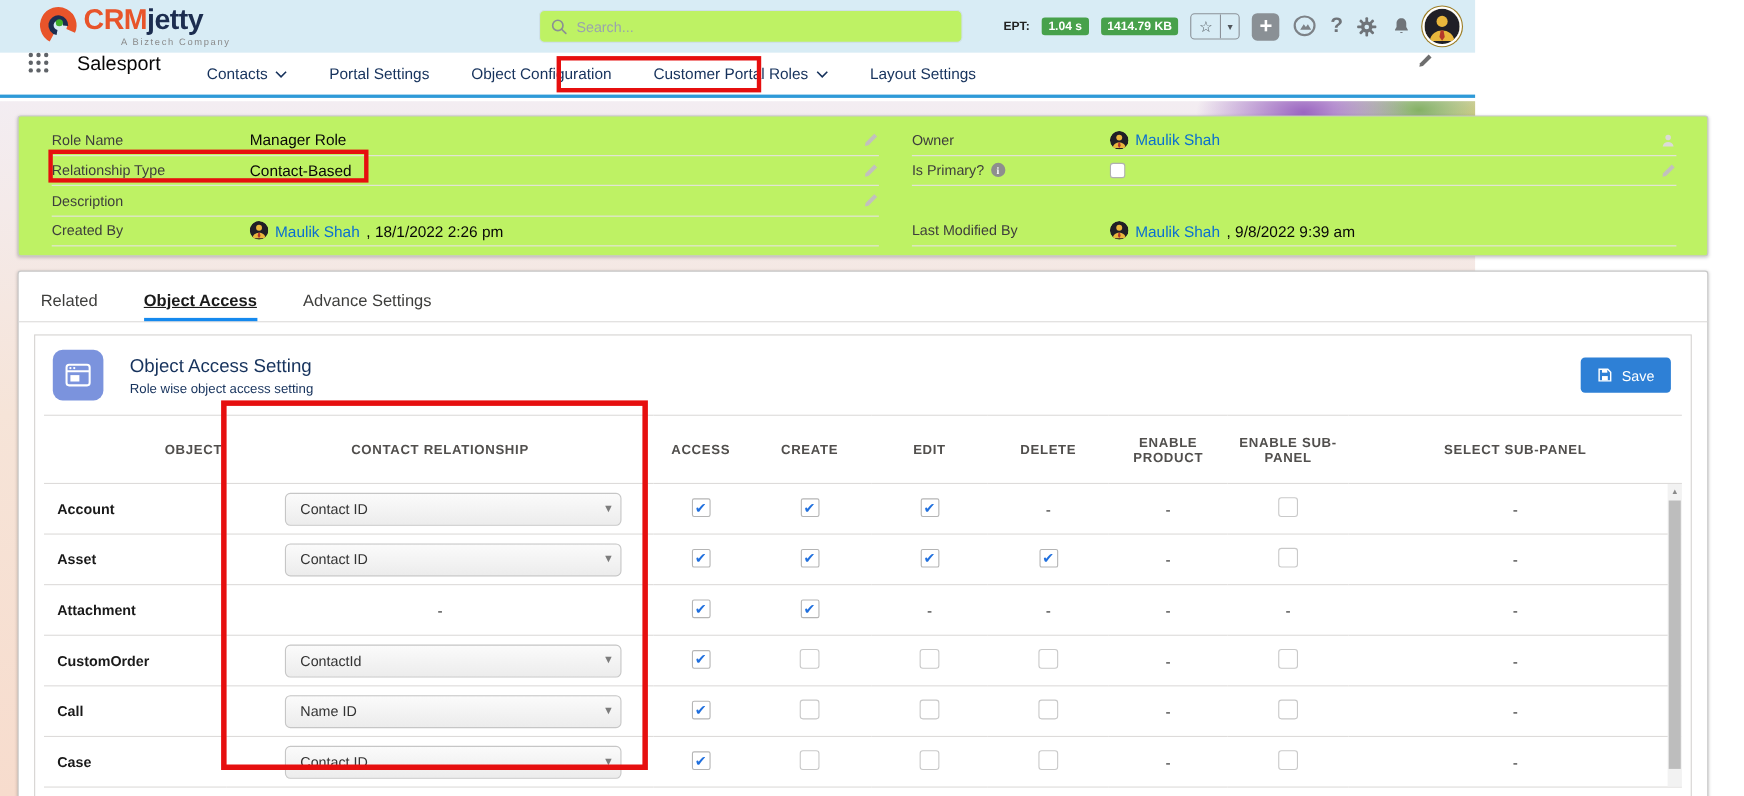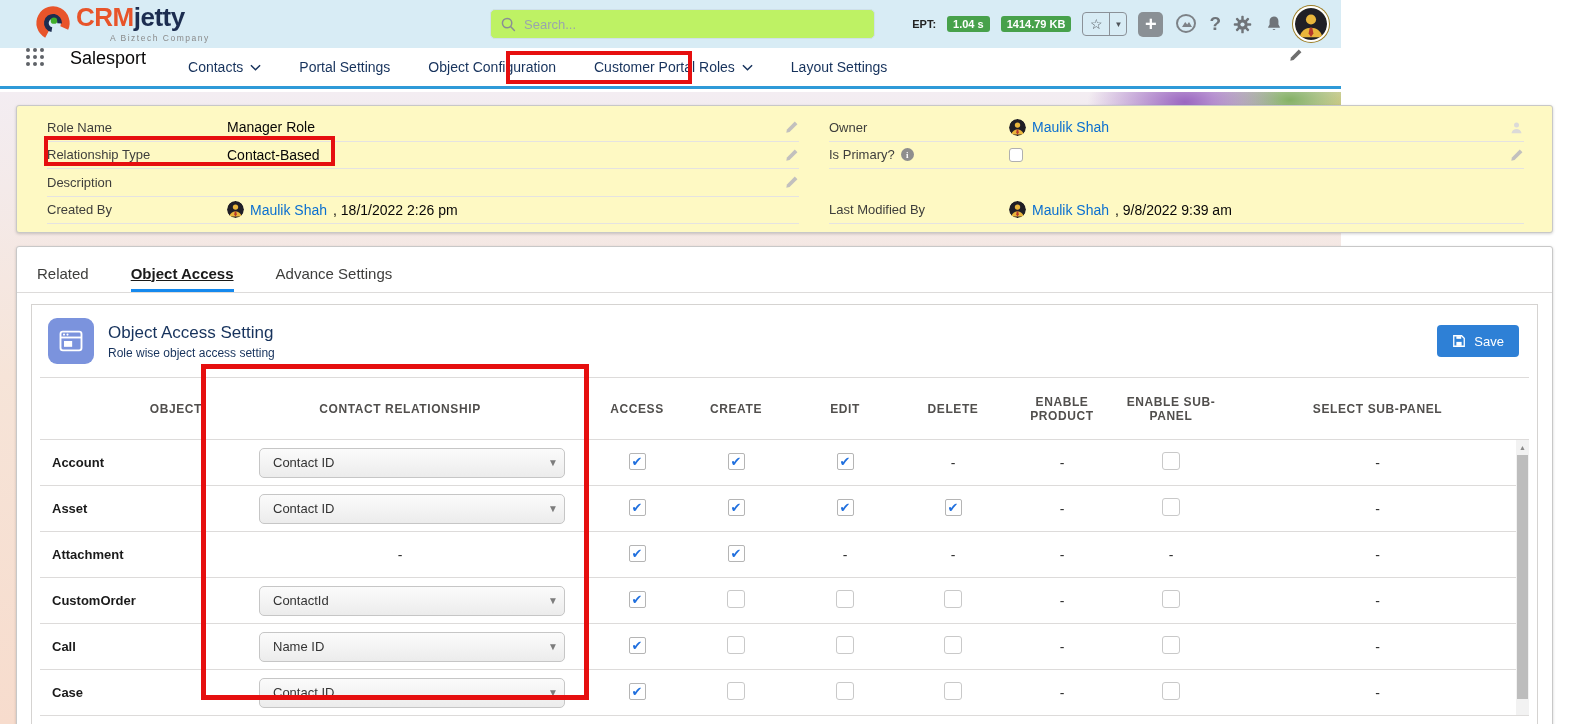--- a/index.html
+++ b/index.html
@@ -42,21 +42,21 @@
   .page-bg { position:absolute; inset:0;
     background:
       radial-gradient(ellipse 150px 70px at 1185px 10px, rgba(150,95,190,.95), transparent 65%),
       radial-gradient(ellipse 120px 60px at 1290px 8px,  rgba(120,170,85,.9),  transparent 65%),
       radial-gradient(ellipse 110px 55px at 1365px 14px, rgba(230,200,90,.85), transparent 65%),
       radial-gradient(ellipse 300px 140px at 1520px 60px, rgba(240,190,165,.95), transparent 75%),
       linear-gradient(180deg, #f3edf2 0%, #f6e4d8 45%, #f7dccd 100%);
   }
 
   
-  .detail-card { position:absolute; left:16px; top:13px; width:1537px; height:128px; background:#fef9c3; border:1px solid #c8c8c8; border-radius:3px; box-shadow:0 1px 3px rgba(0,0,0,.18); display:flex; padding:8px 28px 8px 30px; }
+  .detail-card { position:absolute; left:16px; top:13px; width:1537px; height:128px; background:#bef264; border:1px solid #c8c8c8; border-radius:3px; box-shadow:0 1px 3px rgba(0,0,0,.18); display:flex; padding:8px 28px 8px 30px; }
   .dcol { display:flex; flex-direction:column; }
   .dcol.left { width:752px; }
   .dcol.right { flex:1; margin-left:30px; }
   .frow { display:flex; align-items:center; height:28px; border-bottom:1px solid #e5e3e1; }
   .frow.blank { border-bottom:none; }
   .frow .lbl { width:180px; font-size:13px; color:#3e3e3c; display:flex; align-items:center; gap:6px; }
   .frow .val { flex:1; font-size:14px; color:#080707; display:flex; align-items:center; gap:6px; }
   .frow .rowicon { margin-left:auto; display:flex; }
   a.link { color:#0b6fd0; text-decoration:none; cursor:pointer; }
   .avatar-sm { width:17px; height:17px; border-radius:50%; overflow:hidden; flex:0 0 auto; }
@@ -64,21 +64,21 @@
   .mini-checkbox { width:14px; height:14px; border:1px solid #b0b0b0; border-radius:3px; background:#fff; cursor:pointer; }
 
   
   .tabs-card { position:absolute; left:16px; top:154px; width:1537px; bottom:-4px; background:#fff; border:1px solid #c8c8c8; border-radius:3px; box-shadow:0 1px 3px rgba(0,0,0,.18); }
   .tabs-row { height:46px; display:flex; align-items:stretch; padding-left:20px; gap:42px; border-bottom:1px solid #dddbda; }
   .tab { display:flex; align-items:center; font-size:15px; color:#3e3e3c; cursor:pointer; border-bottom:3px solid transparent; padding-top:10px; }
   .tab.active { font-weight:bold; color:#1a1a1a; text-decoration:underline; border-bottom-color:#1589ee; }
 
   
   .panel { position:absolute; left:14px; right:14px; top:57px; height:421px; border:1px solid #d5d3d1; background:#fff; }
-  .panel-header { height:72px; display:flex; align-items:center; padding:0 18px 0 16px; gap:14px; }
+  .panel-header { height:72px; display:flex; align-items:center; padding:0 18px 0 16px; gap:24px; }
   .icon-tile { width:46px; height:46px; background:#7b93dd; border-radius:9px; display:flex; align-items:center; justify-content:center; flex:0 0 auto; }
   .panel-titles .t { font-size:17px; color:#16325c; }
   .panel-titles .s { font-size:12px; color:#16325c; margin-top:3px; }
   .save-btn { margin-left:auto; height:32px; background:#2e80d6; border:none; border-radius:4px; color:#fff; font-size:13px; display:flex; align-items:center; gap:8px; padding:0 15px; cursor:pointer; font-family:"Liberation Sans", sans-serif; }
 
   
   .table-wrap { position:relative; margin:0 8px; }
   table.oa { width:100%; border-collapse:collapse; table-layout:fixed; }
   .oa thead th { height:62px; border-top:1px solid #dddbda; border-bottom:1px solid #dddbda; font-size:12px; font-weight:bold; color:#514f4d; letter-spacing:.6px; text-align:center; vertical-align:middle; padding:0 4px; }
   .oa thead th.object { text-align:right; padding-left:12px; }

